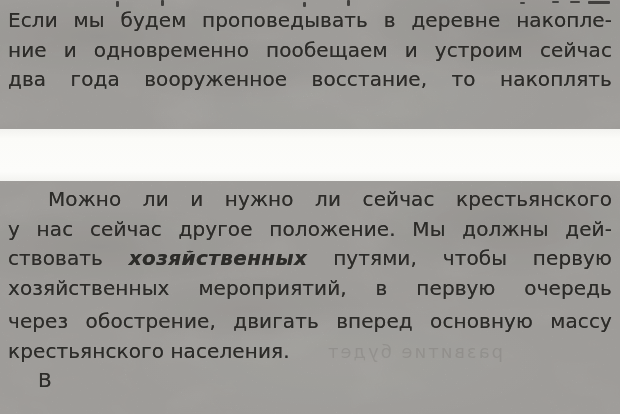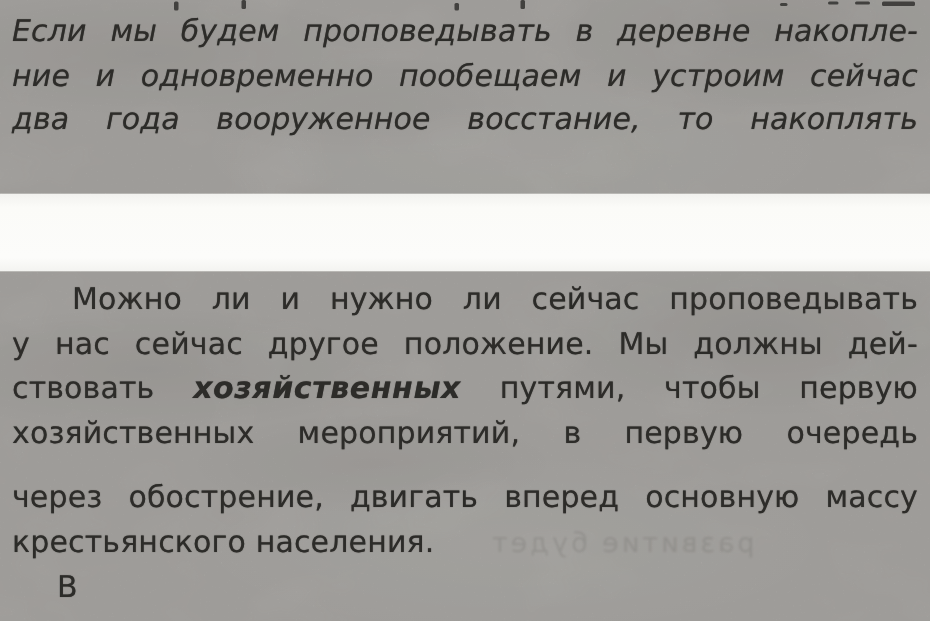--- a/index.html
+++ b/index.html
@@ -28,21 +28,20 @@
       radial-gradient(240px 60px at 16% 28%, rgba(0,0,0,0.05), transparent 70%),
       radial-gradient(220px 80px at 82% 18%, rgba(0,0,0,0.06), transparent 70%),
       radial-gradient(320px 90px at 55% 78%, rgba(255,255,255,0.06), transparent 70%),
       radial-gradient(180px 50px at 40% 55%, rgba(0,0,0,0.035), transparent 70%),
       #b3b1ae;
   }
   .block1 {
     top: 0;
     height: 129px;
     padding: 6px 8px 0 8px;
-    font-style: italic;
   }
   .block2 {
     top: 181px;
     height: 233px;
     padding: 4px 8px 0 8px;
   }
   .gap-strip {
     position: absolute;
     left: 0;
     top: 129px;
@@ -115,24 +114,24 @@
       </div>
     <div id="block1-lines">
         <div class="line"><span class="">Если мы будем проповедывать в деревне накопле-</span></div>
         <div class="line"><span class="">ние и одновременно пообещаем и устроим сейчас</span></div>
         <div class="line"><span class="">два года вооруженное восстание, то накоплять</span></div>
       </div>
   </section>
 
   <section class="block block2 block-bg">
     <div id="block2-lines">
-        <div class="line" style="padding-left: 40px;"><span class="">Можно ли и нужно ли сейчас проповедывать</span></div>
+        <div class="line" style="padding-left: 40px;"><span class="">Можно ли и нужно ли сейчас крестьянского</span></div>
         <div class="line"><span class="">у нас сейчас другое положение. Мы должны дей-</span></div>
         <div class="line"><span class="">ствовать</span> <span class="em">хозяйственных</span> <span class="">путями, чтобы первую</span></div>
-        <div class="line" style="margin-bottom: 14px;"><span class="">хозяйственных мероприятий, в первую очередь</span></div>
+        <div class="line" style="margin-bottom: 4px;"><span class="">хозяйственных мероприятий, в первую очередь</span></div>
         <div class="line"><span class="">через обострение, двигать вперед основную массу</span></div>
         <div class="line no-justify"><span class="">крестьянского населения.</span><span class="ghost">развитие будет</span></div>
         <div class="line no-justify" style="padding-left: 30px;"><span class="">В</span></div>
       </div>
   </section>
 
   <svg class="noise" width="620" height="414" xmlns="http://www.w3.org/2000/svg">
     <defs>
       <filter id="grain" x="0" y="0" width="100%" height="100%">
         <feTurbulence type="fractalNoise" baseFrequency="0.8" numOctaves="2" seed="11" stitchTiles="stitch"></feTurbulence>

